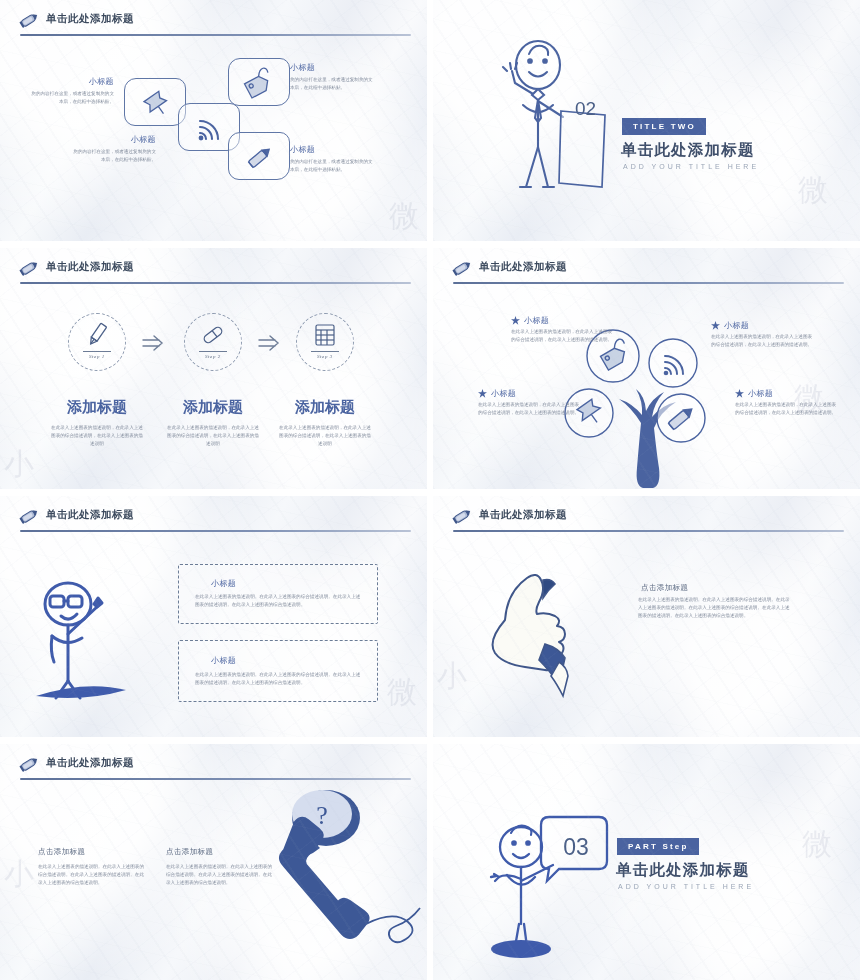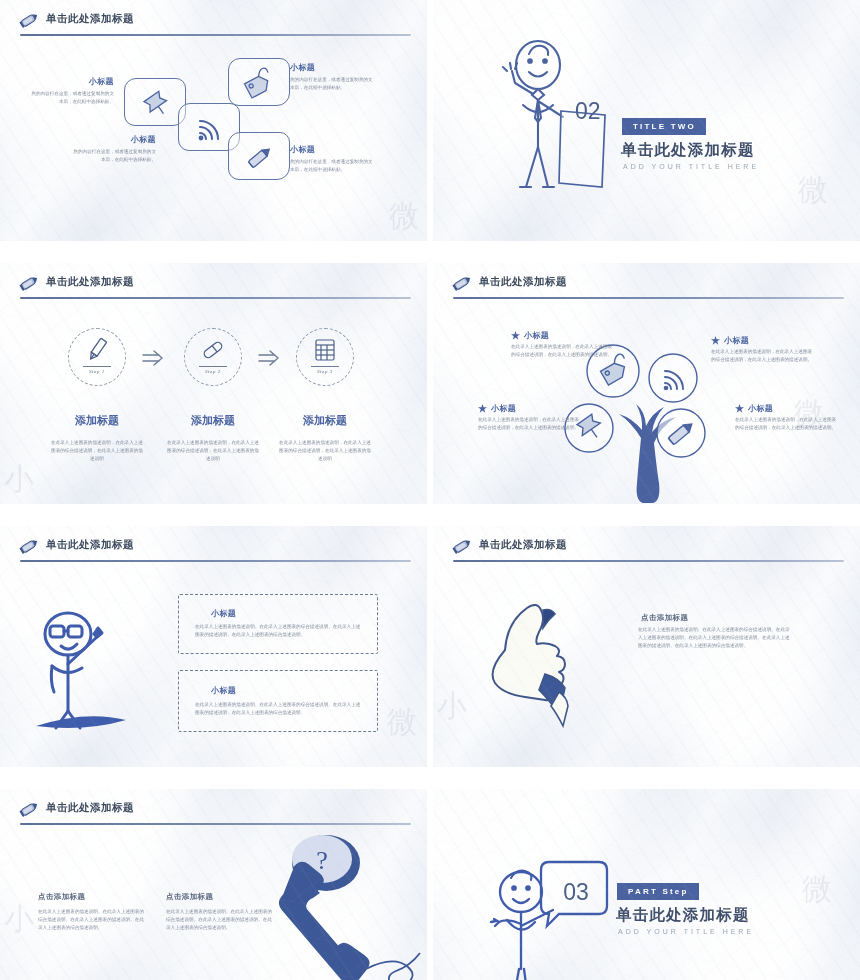--- a/index.html
+++ b/index.html
@@ -1,21 +1,21 @@
 <!DOCTYPE html>
 <html><head>
 <meta charset="utf-8">
 <style>
   * { box-sizing: border-box; margin:0; padding:0; }
   html,body { width:860px; height:980px; background:#ffffff;
     font-family:"Liberation Sans","DejaVu Sans",sans-serif; }
 
   #grid { width:860px; height:980px; display:grid;
     grid-template-columns:427px 427px; grid-template-rows:241px 241px 241px 241px;
-    gap:22px 6px; background:#ffffff; }
+    gap:7px 6px; background:#ffffff; }
 
   .slide { position:relative; overflow:hidden;
     background:
       radial-gradient(circle at 18% 22%, rgba(255,255,255,.95) 0 18%, rgba(0,0,0,0) 45%),
       radial-gradient(circle at 72% 68%, rgba(255,255,255,.9) 0 14%, rgba(0,0,0,0) 40%),
       linear-gradient(118deg, #f3f5f9 0%, #eef1f6 14%, #f8fAfc 26%, #e9edf4 38%,
                       #f6f8fb 52%, #eceff5 64%, #f9fafc 76%, #eaeef5 88%, #f4f6fa 100%);
   }
   .slide:after{ content:""; position:absolute; inset:0; pointer-events:none; opacity:.5;
     background:
@@ -28,57 +28,57 @@
 
   
   .hdr{ position:absolute; left:18px; top:10px; right:18px; height:26px; z-index:4; }
   .hdr .pencil{ position:absolute; left:0; top:1px; width:22px; height:20px; }
   .hdr .htxt{ position:absolute; left:28px; top:2px; font-size:10.5px; color:#3c4a5e;
      font-weight:700; letter-spacing:.5px; }
   .hdr .rule{ position:absolute; left:2px; top:24px; right:-2px; height:2px;
      background:linear-gradient(90deg,#5c7098 0%,#7e90b4 60%,#b9c3d6 100%); border-radius:1px;}
 
   
-  .sub{ color:#4a63a0; font-weight:700; font-size:8px; letter-spacing:.4px; }
+  .sub{ color:#4a63a0; font-weight:400; font-size:8px; letter-spacing:.4px; }
   .body{ color:#7d8798; font-size:4.6px; line-height:1.75; }
 
   
   .s1 .card{ position:absolute; width:62px; height:48px; border:1.4px solid #5f76a6;
      border-radius:12px 10px 13px 11px; background:rgba(255,255,255,.42); }
   .s1 .t1{ position:absolute; width:86px; text-align:right; }
   .s1 .t2{ position:absolute; width:86px; text-align:left; }
 
   
   .step{ position:absolute; width:58px; height:58px; border-radius:50%;
      border:1.3px dashed #8b98ad; display:flex; align-items:center; justify-content:center; }
   .steplbl{ position:absolute; bottom:11px; left:0; right:0; text-align:center;
      font-size:5px; color:#5d6b83; font-style:italic; letter-spacing:.6px;
      font-family:"Liberation Serif",serif; }
   .stepline{ position:absolute; bottom:18px; left:14px; right:14px; height:1px; background:#6d7c96; }
   .arrow{ position:absolute; width:22px; height:16px; }
-  .stitle{ position:absolute; width:110px; text-align:center; font-size:11px;
+  .stitle{ position:absolute; width:110px; text-align:center; font-size:15px;
      font-weight:700; color:#4a63a0; font-family:"Liberation Serif",serif; }
   .sbody{ position:absolute; width:96px; text-align:center; }
 
   
   .starrow{ position:absolute; display:flex; align-items:center; gap:4px; }
   .star{ width:9px; height:9px; }
   .tcap{ position:absolute; width:104px; }
 
   
   .dbox{ position:absolute; border:1.2px dashed #6b7c96; background:rgba(255,255,255,.25);
      border-radius:2px; }
 
   
   .badge{ position:absolute; background:#4a63a0; color:#fff; font-size:8px; font-weight:700;
      letter-spacing:2.2px; padding:4px 10px 4px 11px; }
   .ptitle{ position:absolute; font-size:15.5px; font-weight:700; color:#3f4f6b; letter-spacing:1.2px;}
   .psub{ position:absolute; font-size:7px; color:#9aa5b6; letter-spacing:3px; }
 
-  .num{ position:absolute; font-size:23px; color:#4a5f87; font-family:"Liberation Sans",sans-serif;}
+  .num{ position:absolute; font-size:19px; color:#4a5f87; font-family:"Liberation Sans",sans-serif;}
   svg{ display:block; overflow:visible; }
 </style>
 </head>
 <body>
 
 <div id="grid">
 
   <div class="slide s1">
     <div class="hdr">
       <span class="pencil">

